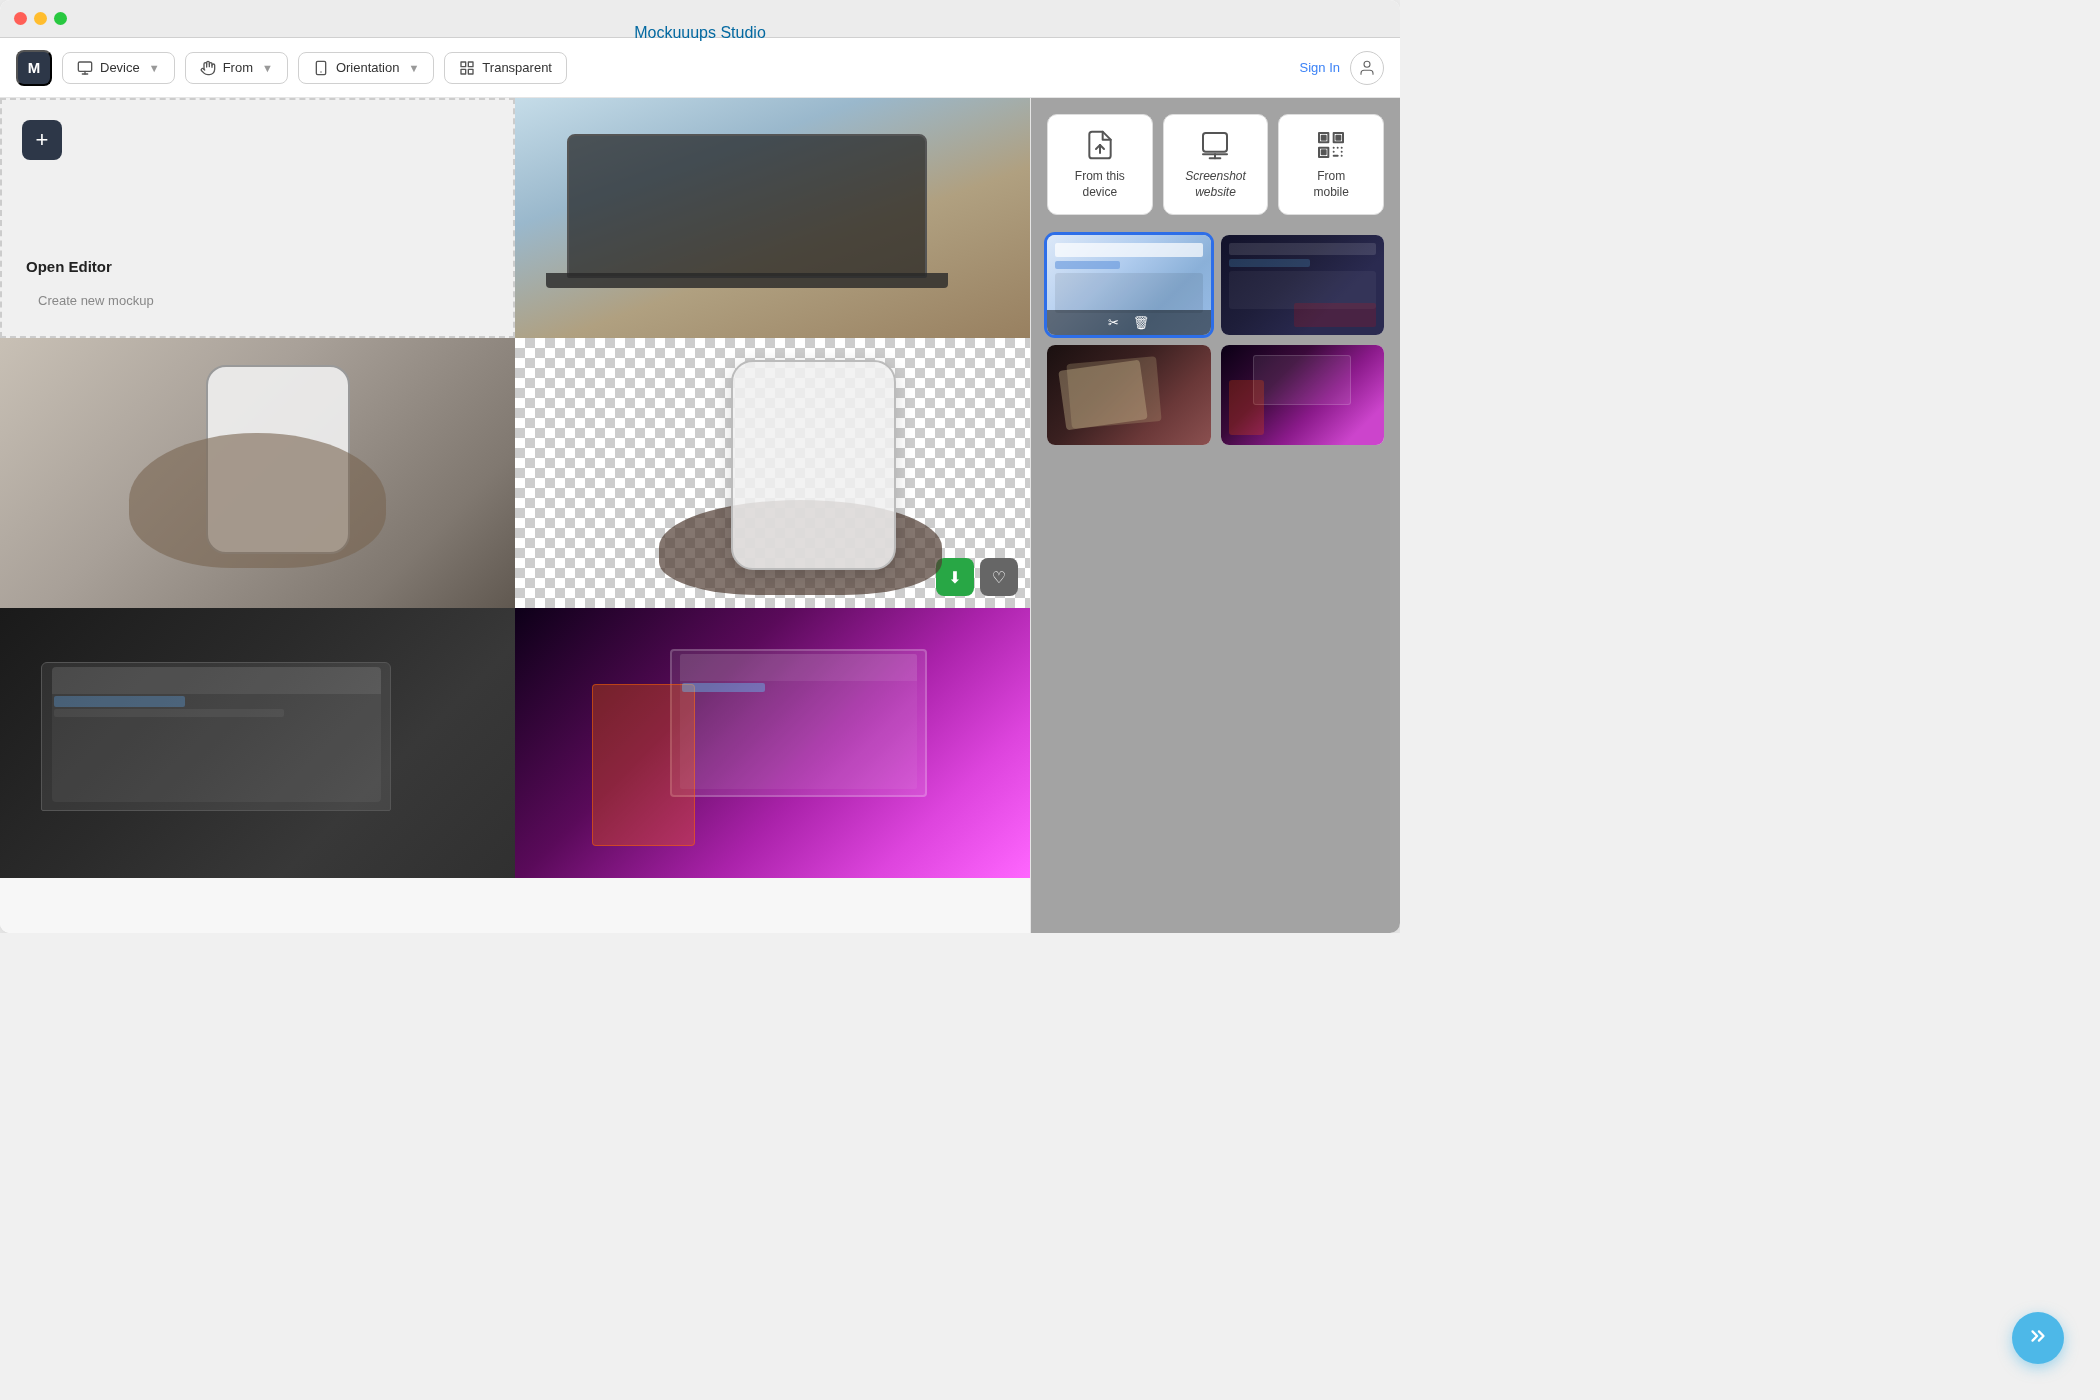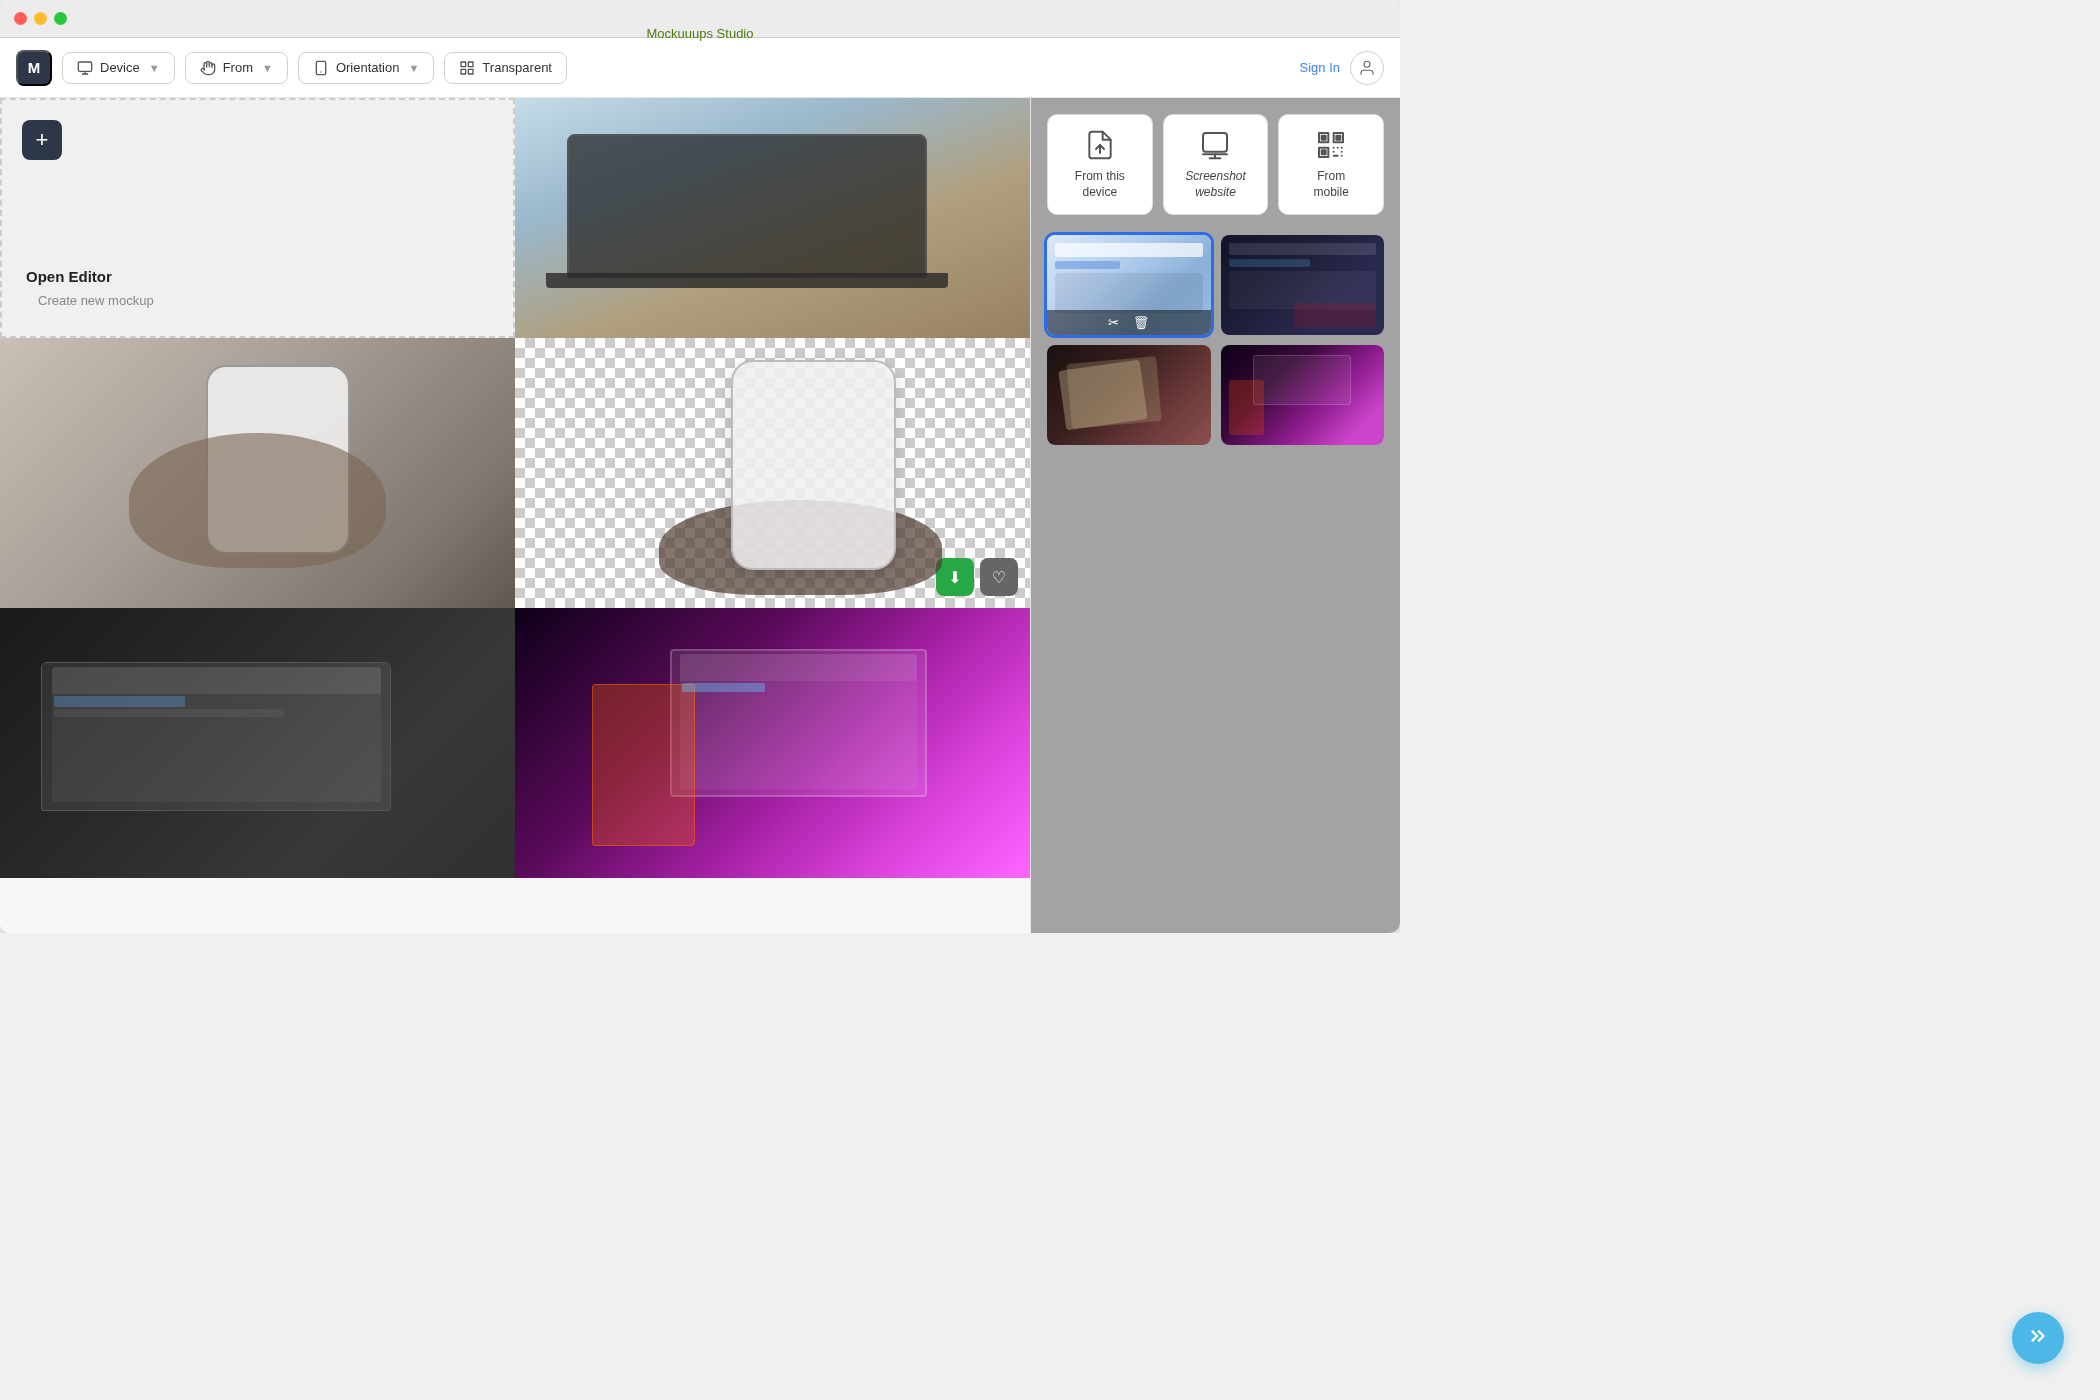--- a/index.html
+++ b/index.html
@@ -47,23 +47,23 @@
       border-radius: 50%;
     }
     .tl-red { background: #ff5f57; }
     .tl-yellow { background: #ffbd2e; }
     .tl-green { background: #28c840; }
 
     .titlebar-title {
       position: absolute;
       left: 50%;
       transform: translateX(-50%);
-      font-size: 13px;
+      font-size: 16px;
       font-weight: 500;
-      color: #4d7c0f;
+      color: #0369a1;
       margin-top: 29px;
     }
 
     
     .toolbar {
       height: 60px;
       background: #fff;
       display: flex;
       align-items: center;
       padding: 0 16px;
@@ -197,21 +197,21 @@
     .add-new-text {
       position: absolute;
       bottom: 28px;
       left: 24px;
     }
 
     .add-new-text h3 {
       font-size: 15px;
       font-weight: 600;
       color: #222;
-      margin-bottom: 8px;
+      margin-bottom: 18px;
     }
 
     .add-new-text p {
       font-size: 13px;
       color: #888;
       margin-left: 12px;
     }
 
     
     .img-laptop-desk {

